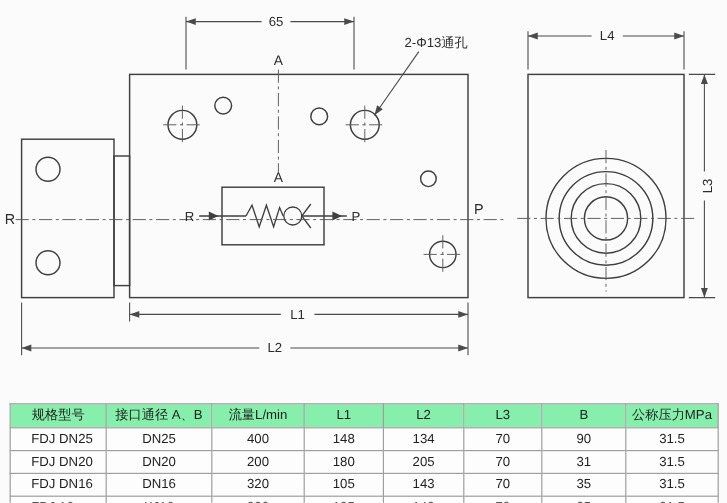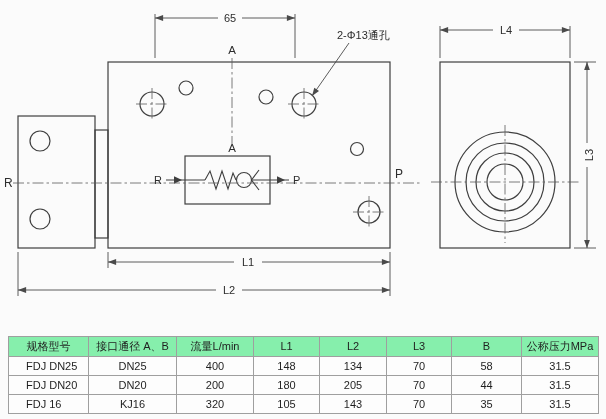--- a/index.html
+++ b/index.html
@@ -159,31 +159,41 @@
         </tr>
       </thead>
       <tbody>
         <tr>
           <td class="c0">FDJ DN25</td>
           <td>DN25</td>
           <td>400</td>
           <td>148</td>
           <td>134</td>
           <td>70</td>
-          <td>58</td>
+          <td>90</td>
           <td>31.5</td>
         </tr>
         <tr>
           <td class="c0">FDJ DN20</td>
           <td>DN20</td>
           <td>200</td>
           <td>180</td>
           <td>205</td>
           <td>70</td>
-          <td>44</td>
+          <td>31</td>
+          <td>31.5</td>
+        </tr>
+        <tr>
+          <td class="c0">FDJ DN16</td>
+          <td>DN16</td>
+          <td>320</td>
+          <td>105</td>
+          <td>143</td>
+          <td>70</td>
+          <td>35</td>
           <td>31.5</td>
         </tr>
         <tr>
           <td class="c0">FDJ 16</td>
           <td>KJ16</td>
           <td>320</td>
           <td>105</td>
           <td>143</td>
           <td>70</td>
           <td>35</td>

